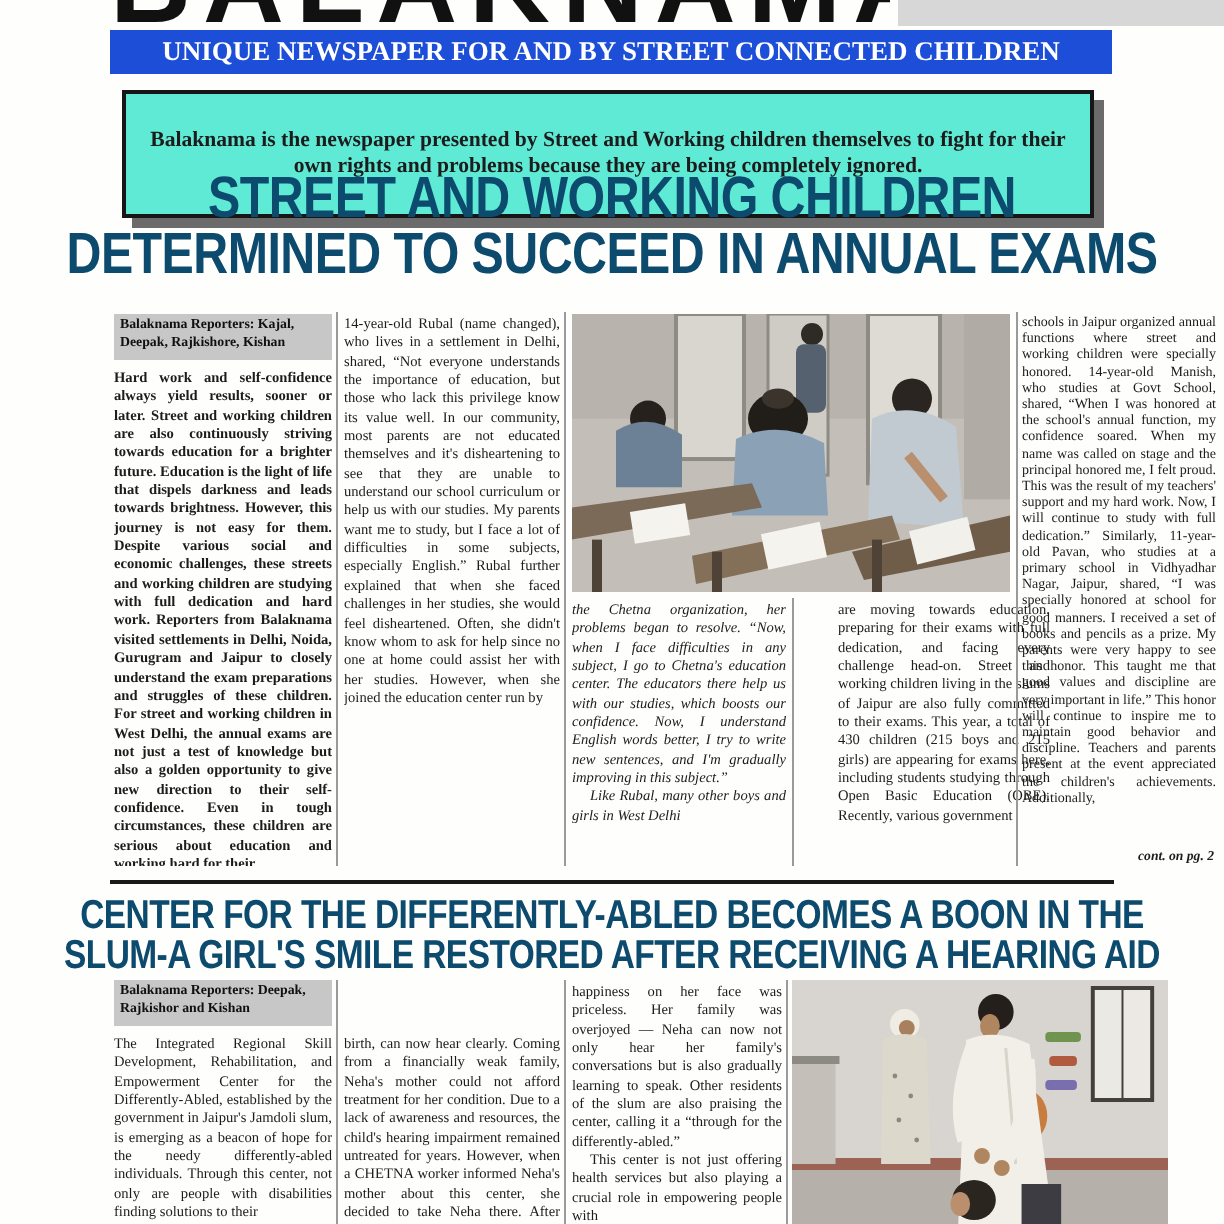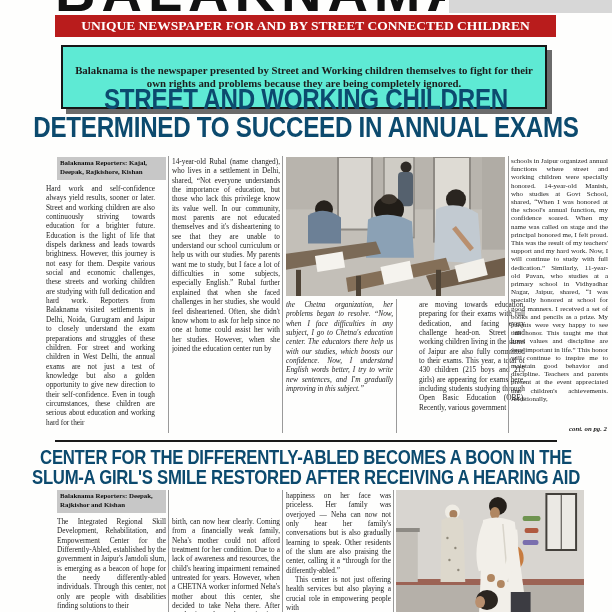--- a/index.html
+++ b/index.html
@@ -10,21 +10,21 @@
   }
   
   .masthead-strip{position:absolute;left:55px;top:0;width:390px;height:13px;overflow:hidden;}
   .masthead-strip .big{
     font-family:"Liberation Sans",sans-serif;font-weight:900;font-size:56px;
     letter-spacing:6px;line-height:40px;display:block;transform:translateY(-28px);
     color:#111;white-space:nowrap;
   }
   .corner-box{position:absolute;left:449px;top:0;width:163px;height:13px;background:#d7d7d7;}
   .banner{
-    position:absolute;left:55px;top:15px;width:501px;height:22px;background:#b91c1c;
+    position:absolute;left:55px;top:15px;width:501px;height:22px;background:#1d4ed8;
     color:#fff;text-align:center;line-height:22px;font-size:13.5px;font-weight:bold;
     white-space:nowrap;overflow:hidden;
   }
   .tagline-box{
     position:absolute;left:61px;top:45px;width:486px;box-sizing:border-box;
     border:2px solid #161616;background:#5eead4;box-shadow:5px 5px 0 rgba(70,70,70,.8);
     padding:17px 10px;text-align:center;font-weight:bold;font-size:10.8px;line-height:12.8px;
   }
   
   .headline{position:absolute;left:0;right:0;text-align:center;color:#0c4a6e;
@@ -66,21 +66,21 @@
     <span>Balaknama is the newspaper presented by Street and Working children themselves to fight for their own rights and problems because they are being completely ignored.</span>
   </div>
 
   <h1 class="headline headline1">
     <span class="hl">STREET AND WORKING CHILDREN</span>
     <span class="hl">DETERMINED TO SUCCEED IN ANNUAL EXAMS</span>
   </h1>
 
   <div class="byline" style="left:57px;top:157px;width:109px;height:23px;">Balaknama Reporters: Kajal, Deepak, Rajkishore, Kishan</div>
 
-  <div class="bodytext" style="left:46px;top:184px;width:109px;height:249px;">
+  <div class="bodytext" style="left:57px;top:184px;width:109px;height:249px;font-weight:bold;">
     <p>Hard work and self-confidence always yield results, sooner or later. Street and working children are also continuously striving towards education for a brighter future. Education is the light of life that dispels darkness and leads towards brightness. However, this journey is not easy for them. Despite various social and economic challenges, these streets and working children are studying with full dedication and hard work. Reporters from Balaknama visited settlements in Delhi, Noida, Gurugram and Jaipur to closely understand the exam preparations and struggles of these children. For street and working children in West Delhi, the annual exams are not just a test of knowledge but also a golden opportunity to give new direction to their self-confidence. Even in tough circumstances, these children are serious about education and working hard for their</p>
   </div>
 
   <div class="vrule" style="left:168px;top:156px;height:277px;"></div>
 
   <div class="bodytext" style="left:172px;top:157px;width:108px;height:276px;">
     <p>14-year-old Rubal (name changed), who lives in a settlement in Delhi, shared, “Not everyone understands the importance of education, but those who lack this privilege know its value well. In our community, most parents are not educated themselves and it's disheartening to see that they are unable to understand our school curriculum or help us with our studies. My parents want me to study, but I face a lot of difficulties in some subjects, especially English.” Rubal further explained that when she faced challenges in her studies, she would feel disheartened. Often, she didn't know whom to ask for help since no one at home could assist her with her studies. However, when she joined the education center run by</p>
   </div>
 
   <div class="vrule" style="left:282px;top:156px;height:277px;"></div>
@@ -110,20 +110,21 @@
       <rect x="96" y="106" width="30" height="18" fill="#f5f3ee" transform="rotate(-12 111 115)"></rect>
       <rect x="170" y="104" width="30" height="17" fill="#f2f0ea" transform="rotate(-14 185 112)"></rect>
       <rect x="10" y="112" width="5" height="26" fill="#4e4336"></rect>
       <rect x="70" y="118" width="5" height="20" fill="#4e4336"></rect>
       <rect x="150" y="112" width="5" height="26" fill="#4e4336"></rect>
     </svg>
   </div>
 
   <div class="bodytext" style="left:286px;top:300px;width:107px;height:133px;font-style:italic;">
     <p>the Chetna organization, her problems began to resolve. “Now, when I face difficulties in any subject, I go to Chetna's education center. The educators there help us with our studies, which boosts our confidence. Now, I understand English words better, I try to write new sentences, and I'm gradually improving in this subject.”</p>
+    <p>Like Rubal, many other boys and girls in West Delhi</p>
   </div>
 
   <div class="vrule" style="left:396px;top:299px;height:134px;"></div>
 
   <div class="bodytext" style="left:399px;top:300px;width:106px;height:133px;margin-left:20px;">
     <p>are moving towards education, preparing for their exams with full dedication, and facing every challenge head-on. Street and working children living in the slums of Jaipur are also fully committed to their exams. This year, a total of 430 children (215 boys and 215 girls) are appearing for exams here, including students studying through Open Basic Education (OBE). Recently, various government</p>
   </div>
 
   <div class="vrule" style="left:508px;top:156px;height:277px;"></div>
 

